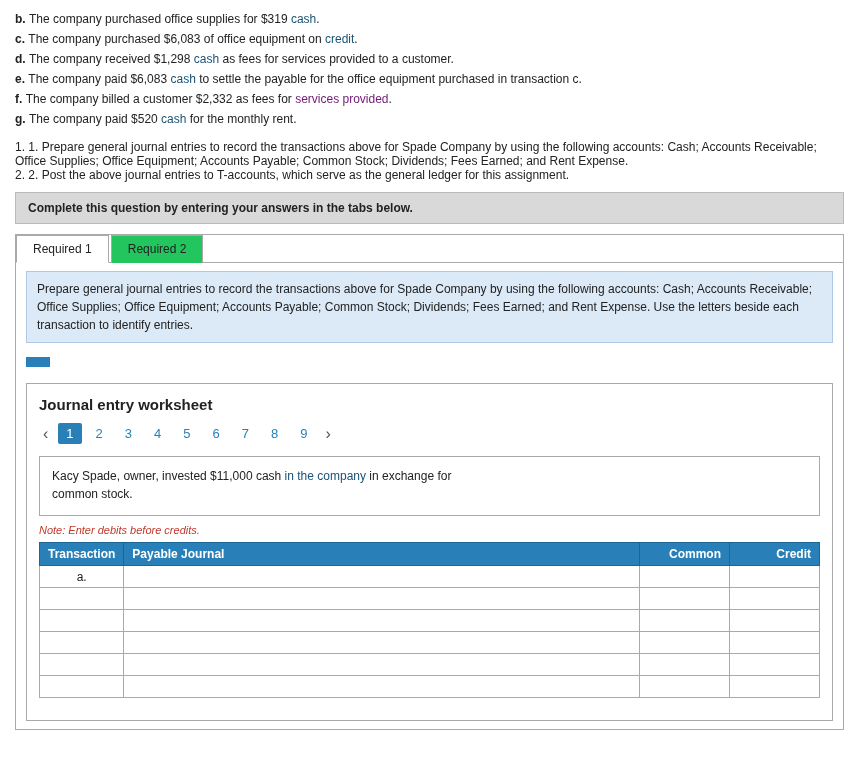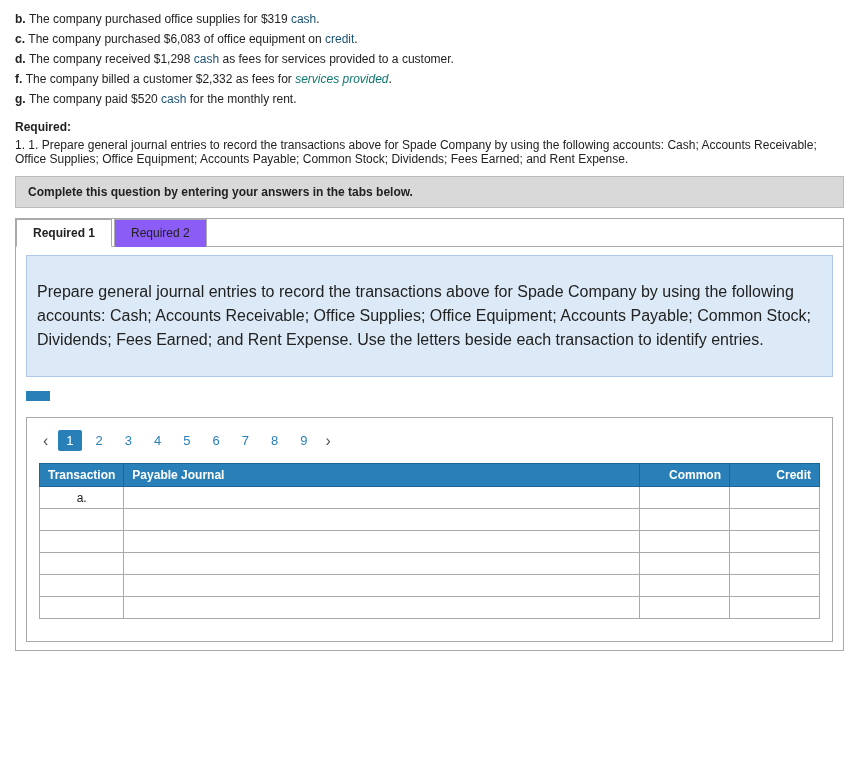--- a/index.html
+++ b/index.html
@@ -32,37 +32,37 @@
       border-bottom: 1px solid #aaa;
       background: #fff;
     }
     .tab {
       padding: 6px 16px;
       cursor: pointer;
       border: 1px solid #aaa;
       border-bottom: none;
       margin-right: 2px;
       margin-bottom: -1px;
-      background: #8b5cf6;
+      background: #22c55e;
       font-size: 12px;
     }
     .tab.active {
       background: #fff;
       border-bottom: 1px solid #fff;
-      font-weight: bold;
+      font-weight: normal;
     }
     .tab-content {
       padding: 8px 10px;
     }
     .info-box {
       background: #dce9f7;
       border: 1px solid #b0c8e8;
-      padding: 24px 10px;
+      padding: 8px 10px;
       margin-bottom: 8px;
-      font-size: 16px;
+      font-size: 12px;
       line-height: 1.5;
       color: #222;
     }
     .view-transaction-btn {
       background: #2980b9;
       color: #fff;
       border: none;
       padding: 5px 12px;
       cursor: pointer;
       font-size: 12px;
@@ -159,58 +159,64 @@
     .col-credit { width: 90px; }
   </style>
 </head>
 <body>
 
 <div class="intro-list">
 
     <p><b>b. </b>The company purchased office supplies for $319 <span style="color: rgb(26, 82, 118);">cash</span>.</p>
     <p><b>c. </b>The company purchased $6,083 of office equipment on <span style="color: rgb(26, 82, 118);">credit</span>.</p>
     <p><b>d. </b>The company received $1,298 <span style="color: rgb(26, 82, 118);">cash</span> as fees for services provided to a customer.</p>
-    <p><b>f. </b>The company billed a customer $2,332 as fees for <span style="color: #0f766e; font-style: italic;">services provided</span>.</p>
+    <p><b>e. </b>The company paid $6,083 <span style="color: rgb(26, 82, 118);">cash</span> to settle the payable for the office equipment purchased in transaction c.</p>
+    <p><b>f. </b>The company billed a customer $2,332 as fees for <span style="color: #701a75;">services provided</span>.</p>
     <p><b>g. </b>The company paid $520 <span style="color: rgb(26, 82, 118);">cash</span> for the monthly rent.</p>
   </div>
 
 <div class="required-section">
-  <div class="req-label">Required:</div>
   <div id="req1">1. 1. Prepare general journal entries to record the transactions above for Spade Company by using the following accounts: Cash; Accounts Receivable; Office Supplies; Office Equipment; Accounts Payable; Common Stock; Dividends; Fees Earned; and Rent Expense.</div>
+  <div id="req2">2. 2. Post the above journal entries to T-accounts, which serve as the general ledger for this assignment.</div>
 </div>
 
 <div class="complete-box">Complete this question by entering your answers in the tabs below.</div>
 
 <div class="tabs-container">
   <div class="tabs-header">
     <div class="tab active" id="tab-required1">Required 1</div>
     <div class="tab" id="tab-required2">Required 2</div>
   </div>
   <div class="tab-content">
     <div class="info-box">Prepare general journal entries to record the transactions above for Spade Company by using the following accounts: Cash; Accounts Receivable; Office Supplies; Office Equipment; Accounts Payable; Common Stock; Dividends; Fees Earned; and Rent Expense. Use the letters beside each transaction to identify entries.</div>
     <button class="view-transaction-btn"></button>
 
     
     <div class="worksheet-box">
+      <div class="worksheet-title">Journal entry worksheet</div>
 
       <div class="pagination">
         <span class="page-nav">‹</span>
         <button class="page-num active">1</button>
         <button class="page-num">2</button>
         <button class="page-num">3</button>
         <button class="page-num">4</button>
         <button class="page-num">5</button>
         <button class="page-num">6</button>
         <button class="page-num">7</button>
         <button class="page-num">8</button>
         <button class="page-num">9</button>
         <span class="page-nav">›</span>
       </div>
 
-
+      <div class="transaction-desc">
+        Kacy Spade, owner, invested $11,000 cash <span class="blue">in the company</span> in exchange for<br>common stock.
+      </div>
+
+      <div class="note-text">Note: Enter debits before credits.</div>
 
       <table class="journal-table">
         <thead>
           <tr>
             <th class="col-trans center">Transaction</th>
             <th class="col-gj">Payable Journal</th>
             <th class="col-debit center">Common</th>
             <th class="col-credit center">Credit</th>
           </tr>
         </thead>

